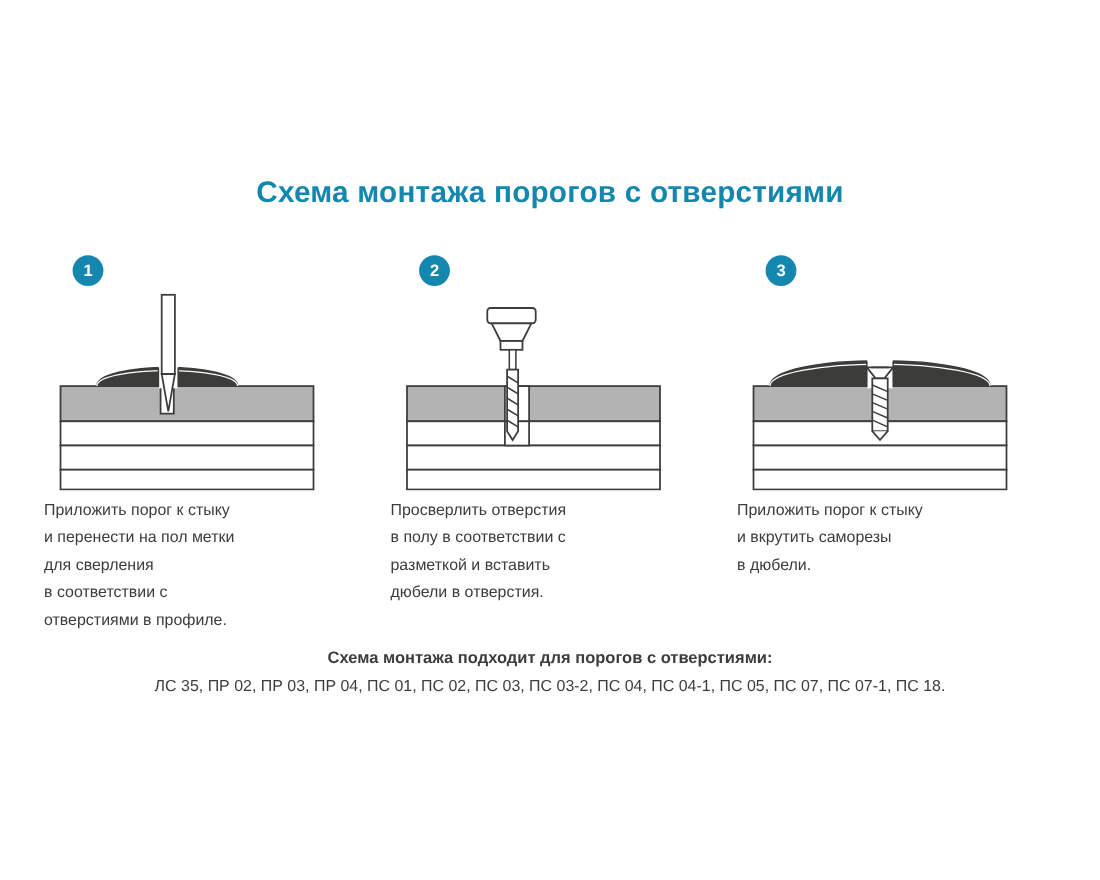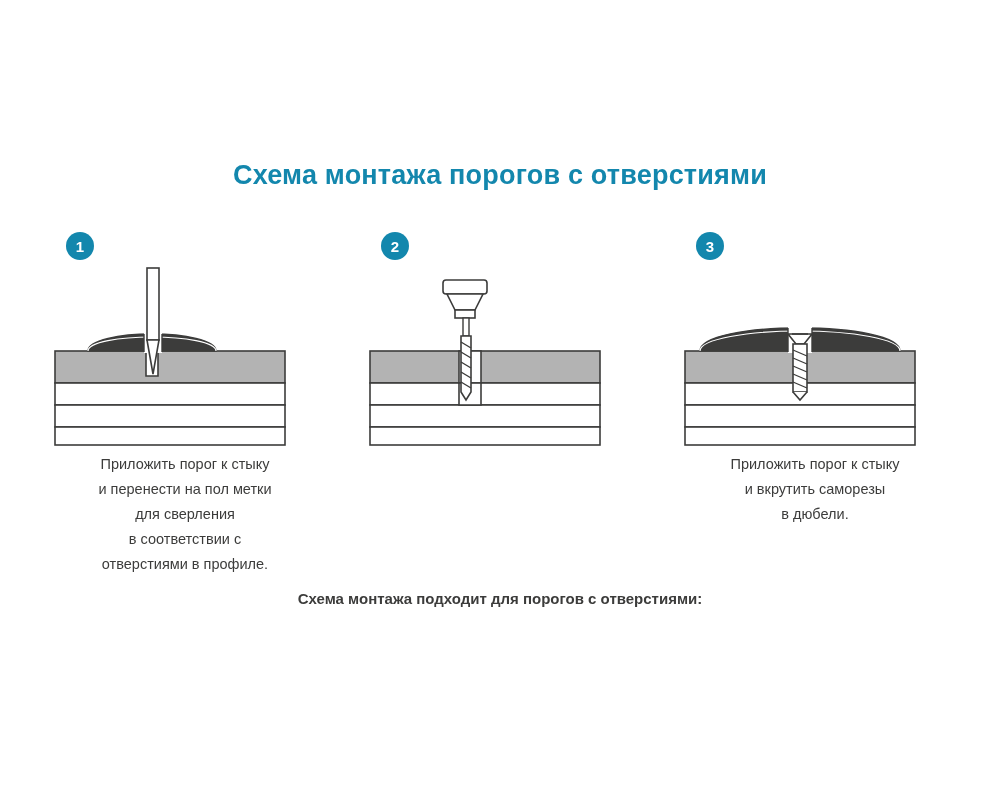--- a/index.html
+++ b/index.html
@@ -55,21 +55,20 @@
     justify-content: center;
     margin-left: 26px;
   }
   .art {
     height: 180px;
     margin-top: 6px;
     position: relative;
   }
   .caption {
     margin-top: 6px;
-    text-align: center;
     font-size: 14.5px;
     line-height: 1.72;
     color: #3c3c3b;
     white-space: pre-line;
   }
   .footer {
     position: absolute;
     top: 586px;
     left: 0;
     width: 1000px;
@@ -143,20 +142,24 @@
           <rect x="88" y="14" width="44" height="14" rx="3" fill="#ffffff" stroke="#3c3c3b" stroke-width="1.6"></rect>
           <path d="M92 28 L128 28 L120 44 L100 44 Z" fill="#ffffff" stroke="#3c3c3b" stroke-width="1.6"></path>
           <rect x="100" y="44" width="20" height="8" fill="#ffffff" stroke="#3c3c3b" stroke-width="1.6"></rect>
 
           <rect x="108" y="52" width="6" height="18" fill="#ffffff" stroke="#3c3c3b" stroke-width="1.4"></rect>
 
           <path d="M106 70 L116 70 L116 126 L111 134 L106 126 Z" fill="#ffffff" stroke="#3c3c3b" stroke-width="1.6"></path>
           <path d="M106 76 L116 82 M106 86 L116 92 M106 96 L116 102 M106 106 L116 112 M106 116 L116 122" stroke="#3c3c3b" stroke-width="1.4" fill="none"></path>
         </svg>
       </div>
+      <div class="caption">Просверлить отверстия
+в полу в соответствии с
+разметкой и вставить
+дюбели в отверстия.</div>
     </div>
 
     <div class="step">
       <div class="badge">3</div>
       <div class="art">
         <svg width="290" height="180" viewBox="0 0 290 180">
 
           <rect x="15" y="85" width="230" height="32" fill="#b3b3b3" stroke="#3c3c3b" stroke-width="1.6"></rect>
           <rect x="15" y="117" width="230" height="22" fill="#ffffff" stroke="#3c3c3b" stroke-width="1.6"></rect>
           <rect x="15" y="139" width="230" height="22" fill="#ffffff" stroke="#3c3c3b" stroke-width="1.6"></rect>
@@ -179,15 +182,16 @@
       </div>
       <div class="caption">Приложить порог к стыку
 и вкрутить саморезы
 в дюбели.</div>
     </div>
 
   </div>
 
   <div class="footer">
     <div class="footer-line1">Схема монтажа подходит для порогов с отверстиями:</div>
+    <div class="footer-line2">ЛС 35, ПР 02, ПР 03, ПР 04, ПС 01, ПС 02, ПС 03, ПС 03-2, ПС 04, ПС 04-1, ПС 05, ПС 07, ПС 07-1, ПС 18.</div>
   </div>
 
 </div>
 
 </body></html>

